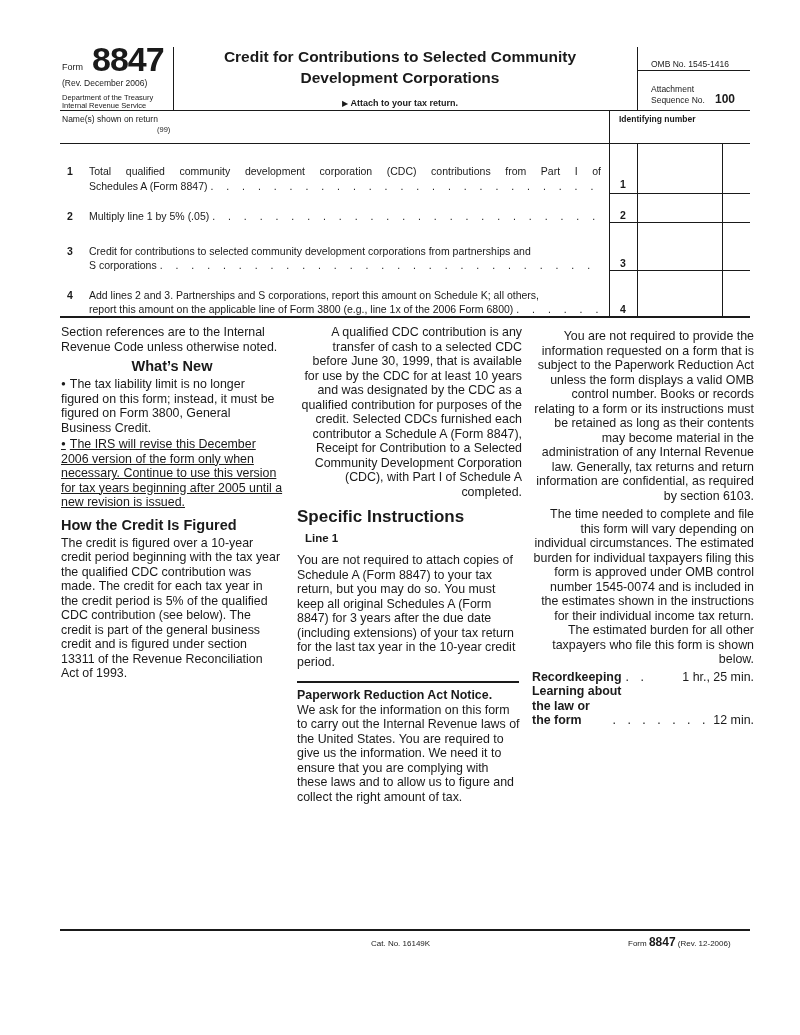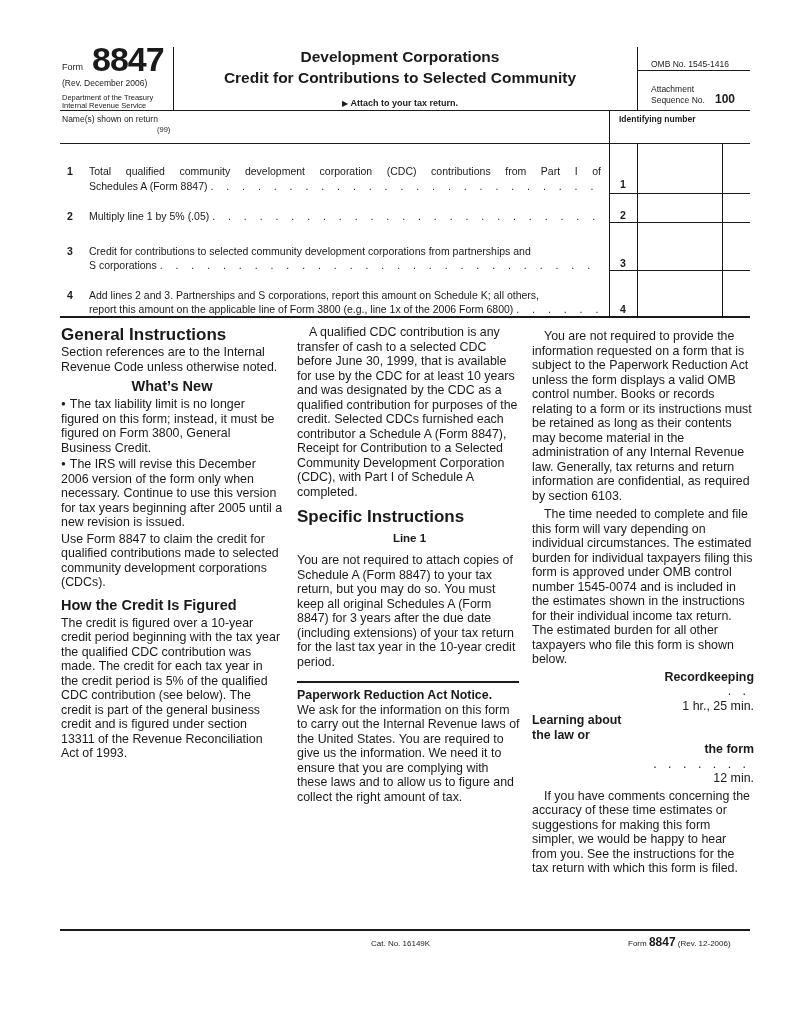--- a/index.html
+++ b/index.html
@@ -21,47 +21,47 @@
   .line-num { font-size: 10.5px; font-weight: bold; }
   .line-text { font-size: 10.5px; line-height: 15px; }
   .box-num { font-size: 10.5px; font-weight: bold; }
   .dots { letter-spacing: 5px; }
 
   
   .col { position: absolute; font-size: 12.4px; line-height: 14.5px; }
   .col p { margin: 0; }
   .h1 { font-size: 17px; font-weight: bold; line-height: 20px; margin: 0; }
   .h2 { font-size: 14.5px; font-weight: bold; line-height: 18px; margin: 0; }
-  .h3 { font-size: 11.5px; font-weight: bold; line-height: 14px; margin: 8px; text-align: center; }
-  .indent { text-indent: 12px; }
+  .h3 { font-size: 11.5px; font-weight: bold; line-height: 14px; margin: 8px; }
+  .indent { text-indent: 12px; text-align: right; }
   .bold { font-weight: bold; }
   .bullet::before { content: "\25CF"; font-size: 8px; vertical-align: 2px; margin-right: 4px; }
-  .burden-row { display: flex; justify-content: space-between; align-items: flex-end; flex-direction: column; }
+  .burden-row { display: flex; justify-content: space-between; align-items: flex-end; }
   .burden-label { font-weight: bold; }
   .burden-dots { flex: 1; letter-spacing: 4px; padding: 0 4px; text-align: right; }
 
   .footer { font-size: 8px; }
   .footer-num { font-size: 12px; font-weight: bold; }
 </style>
 </head>
 <body>
 
 <div>
   <span class="abs form-word" style="left:62px;top:62px;">Form</span>
   <span class="abs form-num" style="left:92px;top:40px;">8847</span>
   <span class="abs small" style="left:62px;top:78px;">(Rev. December 2006)</span>
   <span class="abs tiny" style="left:62px;top:93px;">Department of the Treasury</span>
   <span class="abs tiny" style="left:62px;top:101px;">Internal Revenue Service</span>
   <span class="abs tiny" style="left:157px;top:101px;margin-top:24px;">(99)</span>
 
   <div class="vline" style="left:173px;top:47px;height:63px;"></div>
 
   <div class="abs title" style="left:180px;top:46px;width:440px;">
+    <div>Credit for Contributions to Selected Community</div>
     <div>Development Corporations</div>
-    <div>Credit for Contributions to Selected Community</div>
   </div>
   <div class="abs attach" style="left:180px;top:98px;width:440px;">
     <span style="font-size:8px;">▶</span>
     <span>Attach to your tax return.</span>
   </div>
 
   <div class="vline" style="left:637px;top:47px;height:63px;"></div>
   <span class="abs small" style="left:651px;top:59px;">OMB No. 1545-1416</span>
   <div class="hline" style="left:637px;top:70px;width:113px;"></div>
   <span class="abs small" style="left:651px;top:84px;">Attachment</span>
@@ -130,26 +130,24 @@
       <span class="dots">. . . . . . . . . . . . . . . . . . . . . . . . . . . . . . . . . . . . . .</span>
     </div>
     <span class="abs box-num" style="left:620px;top:303px;">4</span>
     <div class="abs" style="left:639px;top:272px;width:82px;height:43px;"></div>
   </div>
 </div>
 
 <div class="hline" style="left:60px;top:316px;width:690px;height:2px;"></div>
 
 <div class="col" style="left:61px;top:325px;width:222px;">
-  <h1 class="h1">General Instructions</h1>
   <p>Section references are to the Internal Revenue Code unless otherwise noted.</p>
   <h2 class="h2" style="margin-top:3px;text-align:center;">What’s New</h2>
   <p class="bullet" style="margin-top:2px;">The tax liability limit is no longer figured on this form; instead, it must be figured on Form 3800, General Business Credit.</p>
-  <p class="bullet" style="margin-top:2px;">The IRS will revise this December 2006 version of the form only when necessary. Continue to use this version for tax years beginning after 2005 until a new revision is issued.</p>
-  <p style="margin-top:2px;">Use Form 8847 to claim the credit for qualified contributions made to selected community development corporations (CDCs).</p>
+  <p class="bullet" style="margin-top:2px;text-decoration:underline;">The IRS will revise this December 2006 version of the form only when necessary. Continue to use this version for tax years beginning after 2005 until a new revision is issued.</p>
   <h2 class="h2" style="margin-top:6px;">How the Credit Is Figured</h2>
   <p style="margin-top:2px;">The credit is figured over a 10-year credit period beginning with the tax year the qualified CDC contribution was made. The credit for each tax year in the credit period is 5% of the qualified CDC contribution (see below). The credit is part of the general business credit and is figured under section 13311 of the Revenue Reconciliation Act of 1993.</p>
 </div>
 
 <div class="col" style="left:297px;top:325px;width:225px;">
   <p class="indent">A qualified CDC contribution is any transfer of cash to a selected CDC before June 30, 1999, that is available for use by the CDC for at least 10 years and was designated by the CDC as a qualified contribution for purposes of the credit. Selected CDCs furnished each contributor a Schedule A (Form 8847), Receipt for Contribution to a Selected Community Development Corporation (CDC), with Part I of Schedule A completed.</p>
   <h1 class="h1" style="margin-top:8px;">Specific Instructions</h1>
   <h3 class="h3" style="margin-top:4px;">Line 1</h3>
   <p style="margin-top:3px;">You are not required to attach copies of Schedule A (Form 8847) to your tax return, but you may do so. You must keep all original Schedules A (Form 8847) for 3 years after the due date (including extensions) of your tax return for the last tax year in the 10-year credit period.</p>
   <div style="height:2px;background:#1a1a1a;margin-top:12px;margin-bottom:5px;width:222px;"></div>
@@ -171,21 +169,20 @@
       <div class="burden-label">Learning about</div>
       <div class="burden-label">the law or</div>
       <div class="burden-row">
         <span class="burden-label">the form</span>
         <span class="burden-dots">. . . . . . .</span>
         <span>12 min.</span>
       </div>
     </div>
   </div>
 
-  <p class="indent" style="margin-top:3px;">If you have comments concerning the accuracy of these time estimates or suggestions for making this form simpler, we would be happy to hear from you. See the instructions for the tax return with which this form is filed.</p>
 </div>
 
 <div class="hline" style="left:60px;top:929px;width:690px;height:2px;"></div>
 <span class="abs footer" style="left:371px;top:939px;">Cat. No. 16149K</span>
 <div class="abs footer" style="left:628px;top:935px;">
   <span>Form</span>
   <span class="footer-num">8847</span>
   <span>(Rev. 12-2006)</span>
 </div>
 

